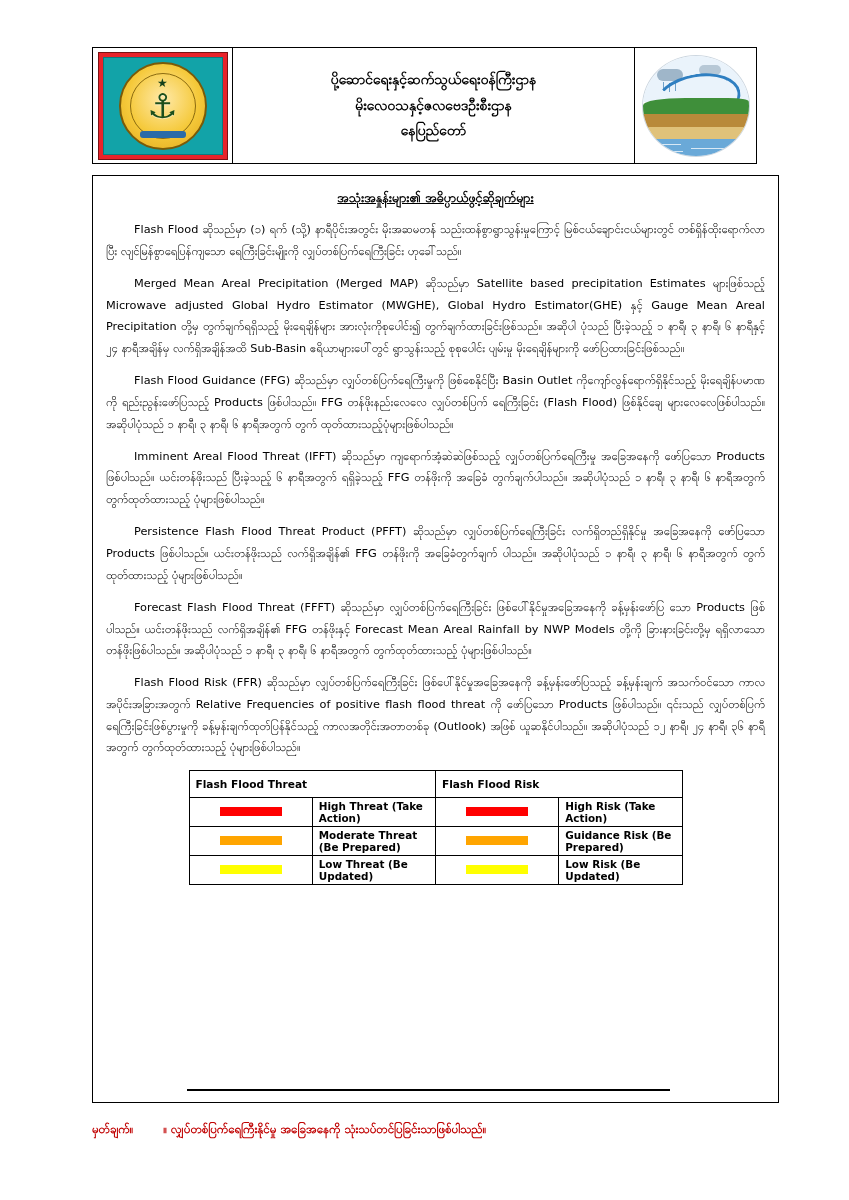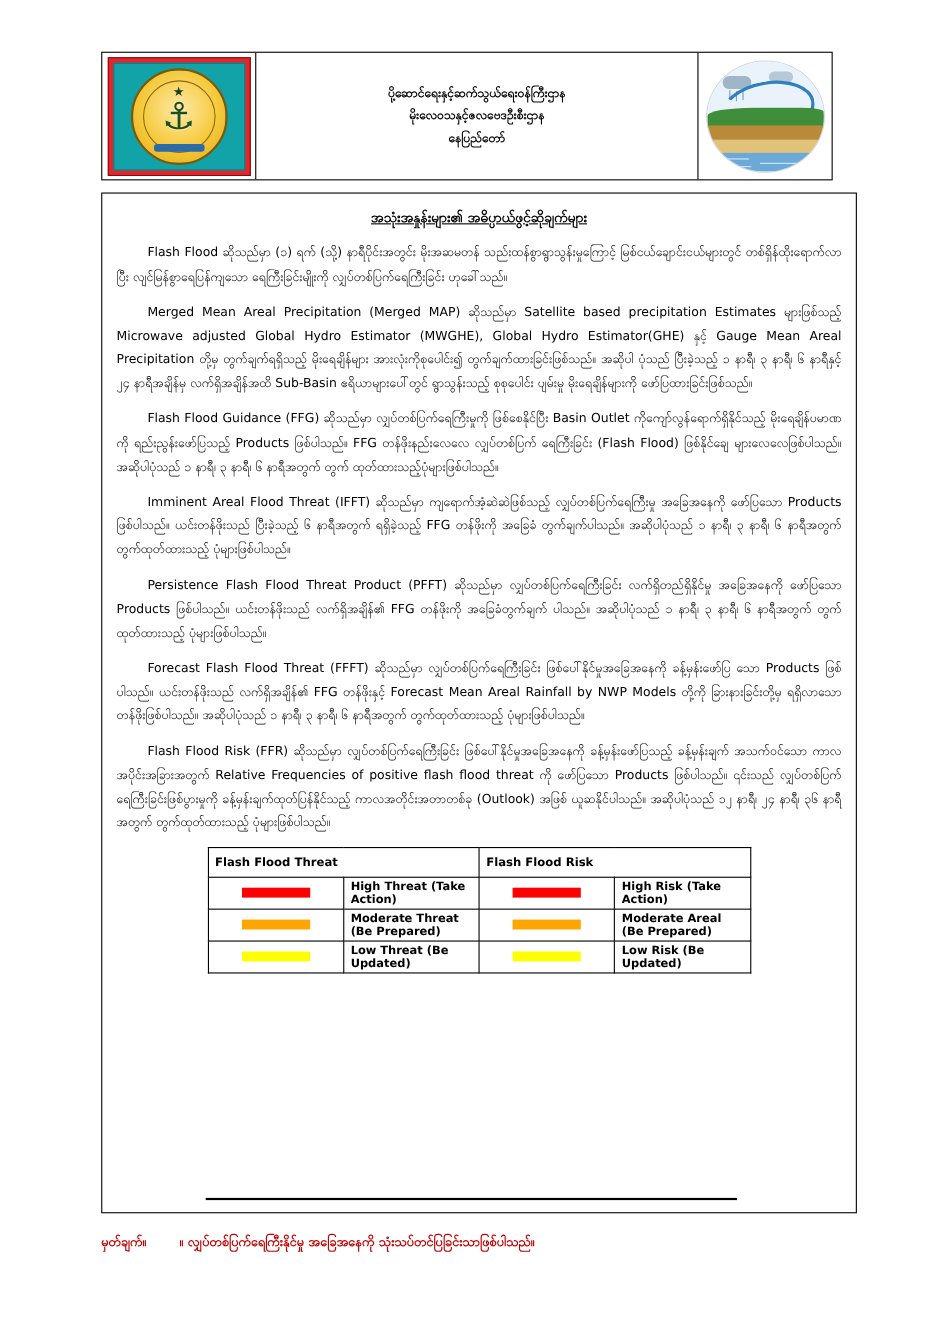--- a/index.html
+++ b/index.html
@@ -46,21 +46,21 @@
   .header-title {
     flex: 1;
     display: flex;
     flex-direction: column;
     align-items: center;
     justify-content: center;
     padding: 4px 6px;
     box-sizing: border-box;
   }
   .header-title div {
-    font-size: 11px;
+    font-size: 14px;
     font-weight: bold;
     line-height: 1.85;
     white-space: nowrap;
   }
   .header-logo-right {
     width: 122px;
     border-left: 1px solid #000;
     box-sizing: border-box;
     display: flex;
     align-items: center;
@@ -358,21 +358,21 @@
           <td class="legend-label col-right-lb">High Risk (Take Action)</td>
         </tr>
         <tr>
           <td class="swatch-cell">
                 <span class="swatch" id="sw-1-a" style="background: rgb(255, 165, 0);"></span>
               </td>
           <td class="legend-label">Moderate Threat (Be Prepared)</td>
           <td class="swatch-cell">
                 <span class="swatch" id="sw-1-b" style="background: rgb(255, 165, 0);"></span>
               </td>
-          <td class="legend-label">Moderate Areal (Be Prepared)</td>
+          <td class="legend-label">Guidance Risk (Be Prepared)</td>
         </tr>
         <tr>
           <td class="swatch-cell">
                 <span class="swatch" id="sw-2-a" style="background: rgb(255, 255, 0);"></span>
               </td>
           <td class="legend-label">Low Threat (Be Updated)</td>
           <td class="swatch-cell">
                 <span class="swatch" id="sw-2-b" style="background: rgb(255, 255, 0);"></span>
               </td>
           <td class="legend-label">Low Risk (Be Updated)</td>

